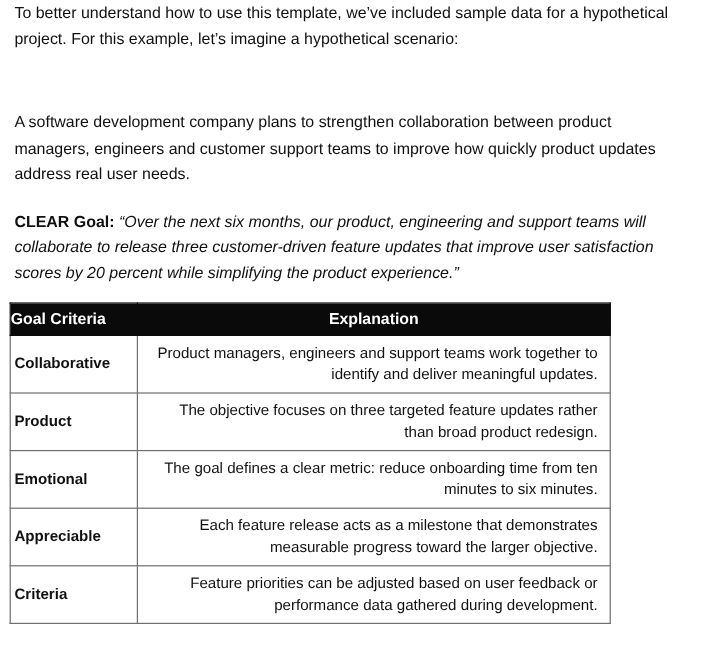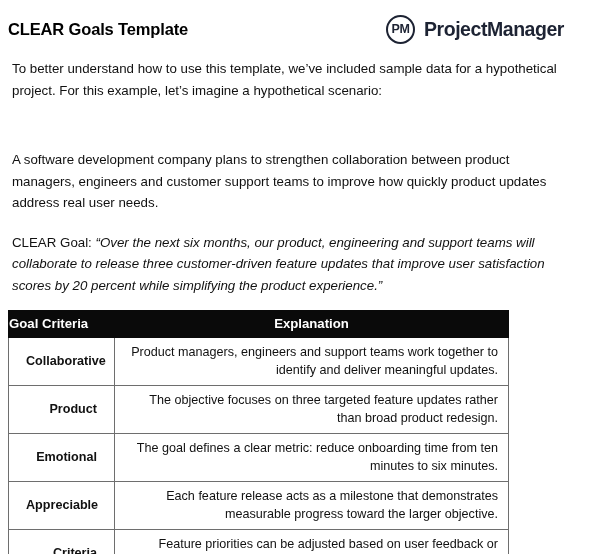--- a/index.html
+++ b/index.html
@@ -84,21 +84,21 @@
   .para.intro { margin-bottom: 19px; }
   .para.scenario { margin-bottom: 18px; margin-top: 48px; }
 
   .goal-line {
     font-size: 13.3px;
     line-height: 1.62;
     color: #111;
     margin: 0 0 14px 0;
   }
   .goal-label {
-    font-weight: normal;
+    font-weight: bold;
   }
   .goal-quote {
     font-style: italic;
   }
 
   
   .criteria-table {
     border-collapse: collapse;
     width: 501px;
     margin-left: 0;
@@ -128,44 +128,35 @@
     text-align: center;
   }
   .criteria-table tbody td {
     height: 48px;
     font-size: 12.6px;
     line-height: 1.42;
     color: #111;
   }
   td.crit-name {
     width: 106px;
-    text-align: right;
+    text-align: left;
     font-weight: bold;
     font-size: 12.8px;
-    padding: 2px 17px;
+    padding: 2px 3px;
   }
   td.crit-desc {
     text-align: right;
     padding: 4px 10px 4px 9px;
   }
 </style>
 </head>
 <body>
 
 <div class="page">
 
-  <div class="header">
-    <div class="doc-title">CLEAR Goals Template</div>
-    <div class="brand">
-      <div class="brand-mark">
-        <span>PM</span>
-      </div>
-      <div class="brand-name">ProjectManager</div>
-    </div>
-  </div>
 
   <div class="body-copy">
     <p class="para intro">To better understand how to use this template, we’ve included sample data for a hypothetical project. For this example, let’s imagine a hypothetical scenario:</p>
     <p class="para scenario">A software development company plans to strengthen collaboration between product managers, engineers and customer support teams to improve how quickly product updates address real user needs.</p>
     <p class="goal-line">
       <span class="goal-label">CLEAR Goal:</span>
       <span class="goal-quote">“Over the next six months, our product, engineering and support teams will collaborate to release three customer-driven feature updates that improve user satisfaction scores by 20 percent while simplifying the product experience.”</span>
     </p>
   </div>
 

